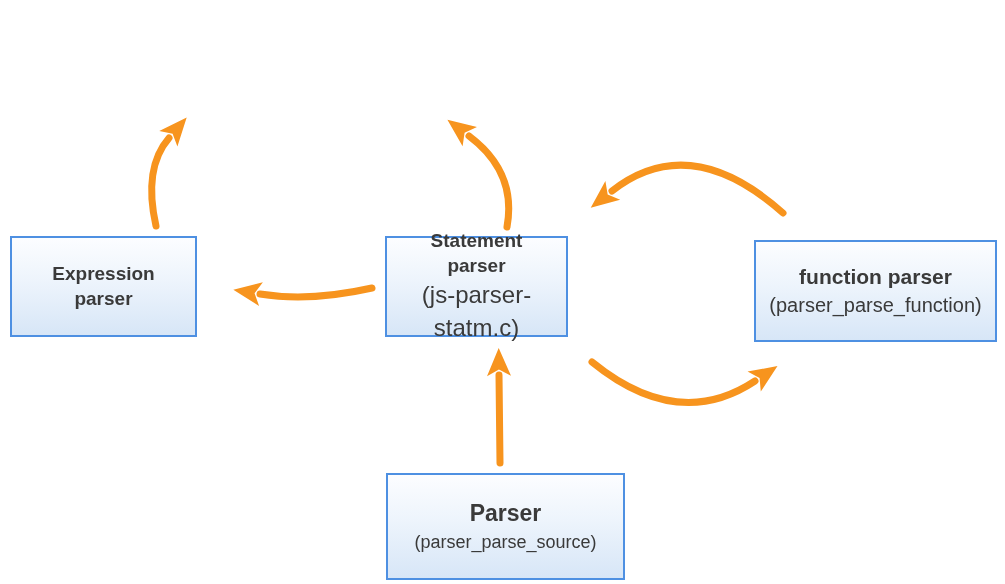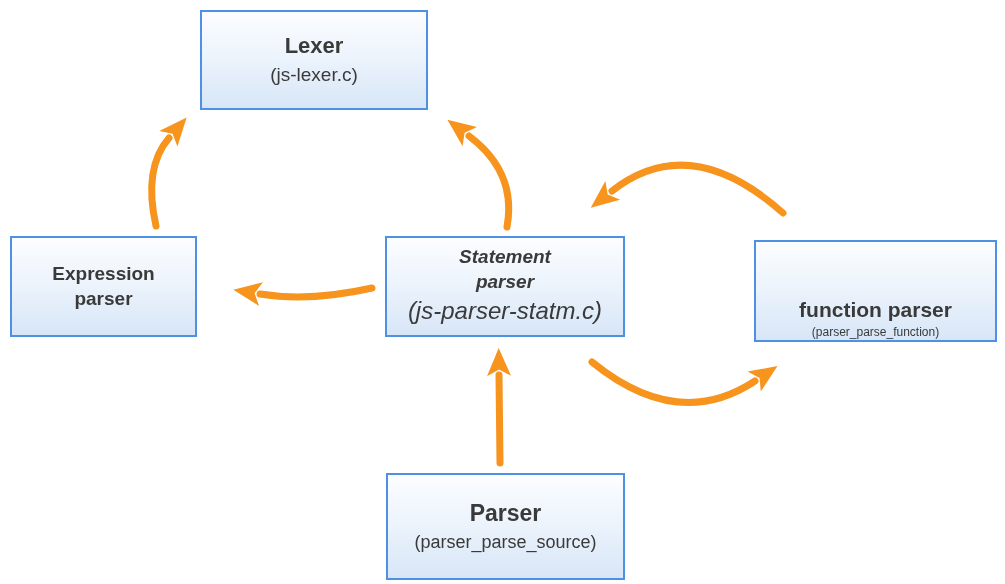--- a/index.html
+++ b/index.html
@@ -33,27 +33,27 @@
   .node .subtitle { line-height: 1.35; margin-top: 1px; }
 
   .node-lexer      { left: 200px; top: 10px;  width: 228px; height: 100px; }
   .node-lexer .title    { font-size: 22px; }
   .node-lexer .subtitle { font-size: 19px; }
 
   .node-expression { left: 10px;  top: 236px; width: 187px; height: 101px; }
   .node-expression .title    { font-size: 19px; }
   .node-expression .subtitle { font-size: 17px; }
 
-  .node-statement  { left: 385px; top: 236px; width: 240px; height: 101px; font-style: italic; }
+  .node-statement  { left: 385px; top: 236px; width: 183px; height: 101px; }
   .node-statement .title    { font-size: 19px; }
   .node-statement .subtitle { font-size: 24px; }
 
-  .node-function   { left: 754px; top: 240px; width: 243px; height: 102px; justify-content: flex-end; }
+  .node-function   { left: 754px; top: 240px; width: 243px; height: 102px; }
   .node-function .title    { font-size: 21px; }
-  .node-function .subtitle { font-size: 12px; }
+  .node-function .subtitle { font-size: 20px; }
 
   .node-parser     { left: 386px; top: 473px; width: 239px; height: 107px; }
   .node-parser .title    { font-size: 23px; }
   .node-parser .subtitle { font-size: 18px; }
 
   .edge {
     fill: none;
     stroke: #F7941E;
     stroke-width: 7;
     stroke-linecap: round;
@@ -77,24 +77,20 @@
 
     <path class="edge" d="M 372 288 Q 310 302 260 294" marker-end="url(#ah)"></path>
 
     <path class="edge" d="M 783 213 Q 690 130 612 191" marker-end="url(#ah)"></path>
 
     <path class="edge" d="M 592 362 Q 678 432 755 381" marker-end="url(#ah)"></path>
 
     <path class="edge" d="M 500 463 L 499 375" marker-end="url(#ah)"></path>
   </svg>
 
-  <div class="node node-lexer">
-    <div class="title">Lexer</div>
-    <div class="subtitle">(js-lexer.c)</div>
-  </div>
 
   <div class="node node-expression">
     <div class="title">Expression
 parser</div>
   </div>
 
   <div class="node node-statement">
     <div class="title">Statement
 parser</div>
     <div class="subtitle">(js-parser-statm.c)</div>

